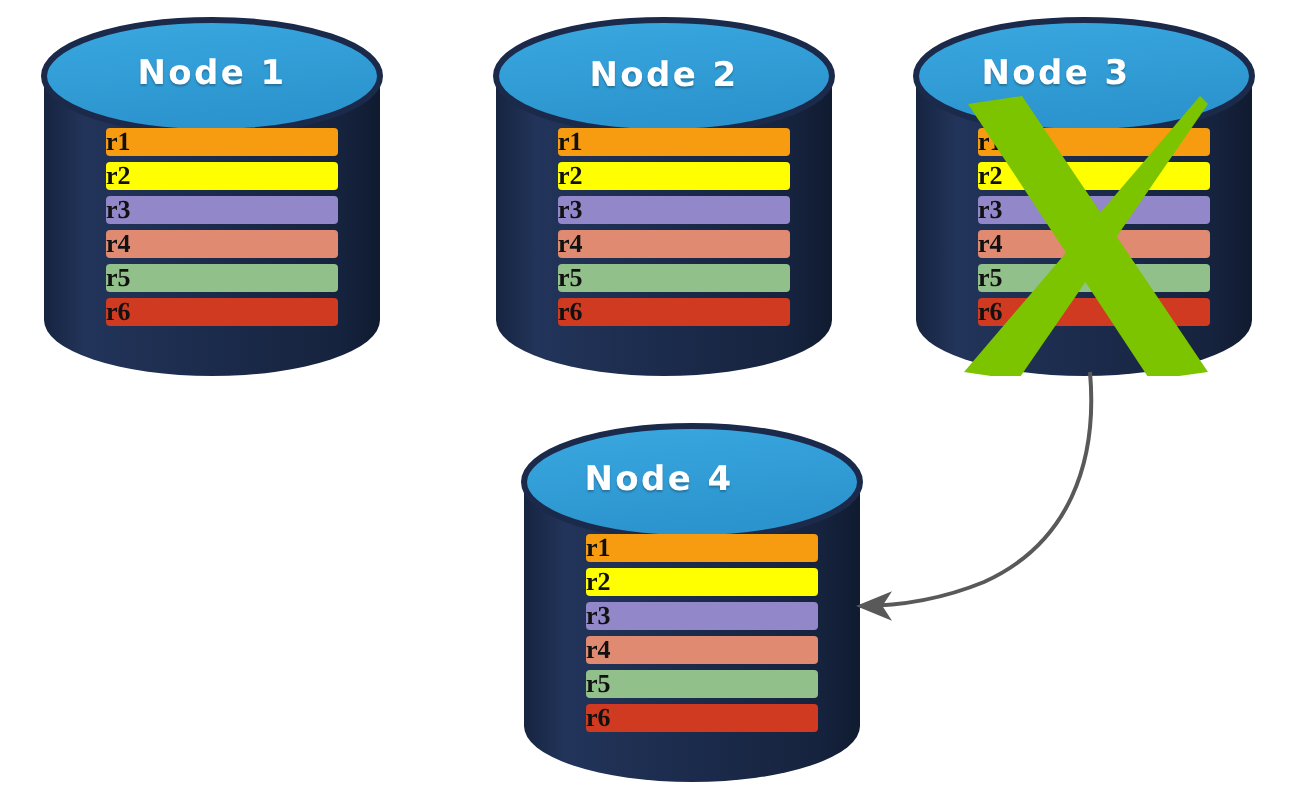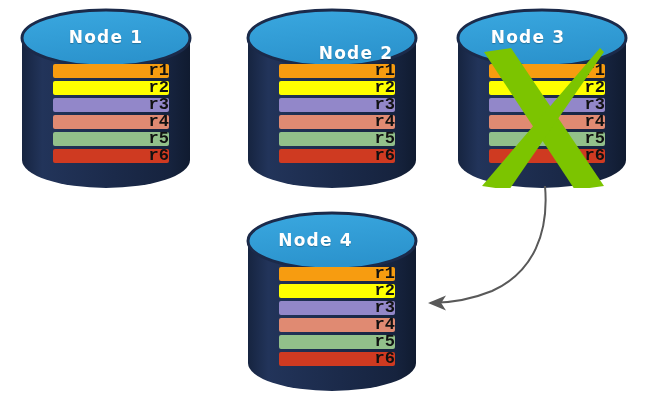--- a/index.html
+++ b/index.html
@@ -43,26 +43,26 @@
   }
   .records {
     position: absolute;
     display: flex;
     flex-direction: column;
     gap: 3px;
   }
   .record {
     height: 14px;
     line-height: 14px;
-    text-align: right;
-    font-size: 17px;
+    text-align: left;
+    font-size: 13px;
     font-weight: bold;
     color: #111111;
     border-radius: 2px;
-    font-family: Liberation Mono, monospace;
+    font-family: Liberation Serif, serif;
   }
   .x-mark {
     position: absolute;
     pointer-events: none;
   }
   .arrow-layer {
     position: absolute;
     top: 0;
     left: 0;
     width: 646px;
@@ -115,21 +115,21 @@
               <stop offset="100%" stop-color="#101b30"></stop>
             </linearGradient>
             <linearGradient id="topGrad1" x1="0" y1="0" x2="0.3" y2="1">
               <stop offset="0%" stop-color="#3aa8e0"></stop>
               <stop offset="100%" stop-color="#2b93cd"></stop>
             </linearGradient>
           </defs>
           <path d="M0,28 L0,150 A84,28 0 0 0 168,150 L168,28 Z" fill="url(#bodyGrad1)"></path>
           <ellipse cx="84" cy="28" rx="84" ry="28" fill="url(#topGrad1)" stroke="#1b2a4a" stroke-width="3"></ellipse>
         </svg>
-        <div class="node-title" style="top: 33px; padding-left: 24px;">Node  2</div>
+        <div class="node-title" style="top: 18px;">Node  2</div>
         <div class="records" style="left: 31px; top: 54px; width: 116px;">
           <div class="record" style="background: rgb(247, 156, 16);">r1</div>
           <div class="record" style="background: rgb(255, 255, 0);">r2</div>
           <div class="record" style="background: rgb(146, 135, 201);">r3</div>
           <div class="record" style="background: rgb(224, 138, 114);">r4</div>
           <div class="record" style="background: rgb(146, 192, 138);">r5</div>
           <div class="record" style="background: rgb(207, 58, 33);">r6</div>
         </div>
       </div>
       <div class="node" style="left: 458px; top: 10px; width: 140px; height: 178px;">
@@ -159,21 +159,21 @@
           <div class="record" style="background: rgb(146, 192, 138);">r5</div>
           <div class="record" style="background: rgb(207, 58, 33);">r6</div>
         </div>
         <svg class="x-mark" width="168" height="178" viewBox="0 0 168 178" style="left: 0px; top: 0px;">
           <g fill="#7cc400">
             <path d="M26,42 L53,38 L146,176 L117,180 Z"></path>
             <path d="M142,38 L146,42 L51,180 L24,176 Z"></path>
           </g>
         </svg>
       </div>
-      <div class="node" style="left: 248px; top: 213px; width: 135px; height: 178px;">
+      <div class="node" style="left: 262px; top: 213px; width: 135px; height: 178px;">
         <svg class="node-svg" width="168" height="178" viewBox="0 0 168 178">
           <defs>
             <linearGradient id="bodyGrad3" x1="0" y1="0" x2="1" y2="0">
               <stop offset="0%" stop-color="#162440"></stop>
               <stop offset="12%" stop-color="#22345a"></stop>
               <stop offset="55%" stop-color="#1b2a4a"></stop>
               <stop offset="88%" stop-color="#16233e"></stop>
               <stop offset="100%" stop-color="#101b30"></stop>
             </linearGradient>
             <linearGradient id="topGrad3" x1="0" y1="0" x2="0.3" y2="1">

